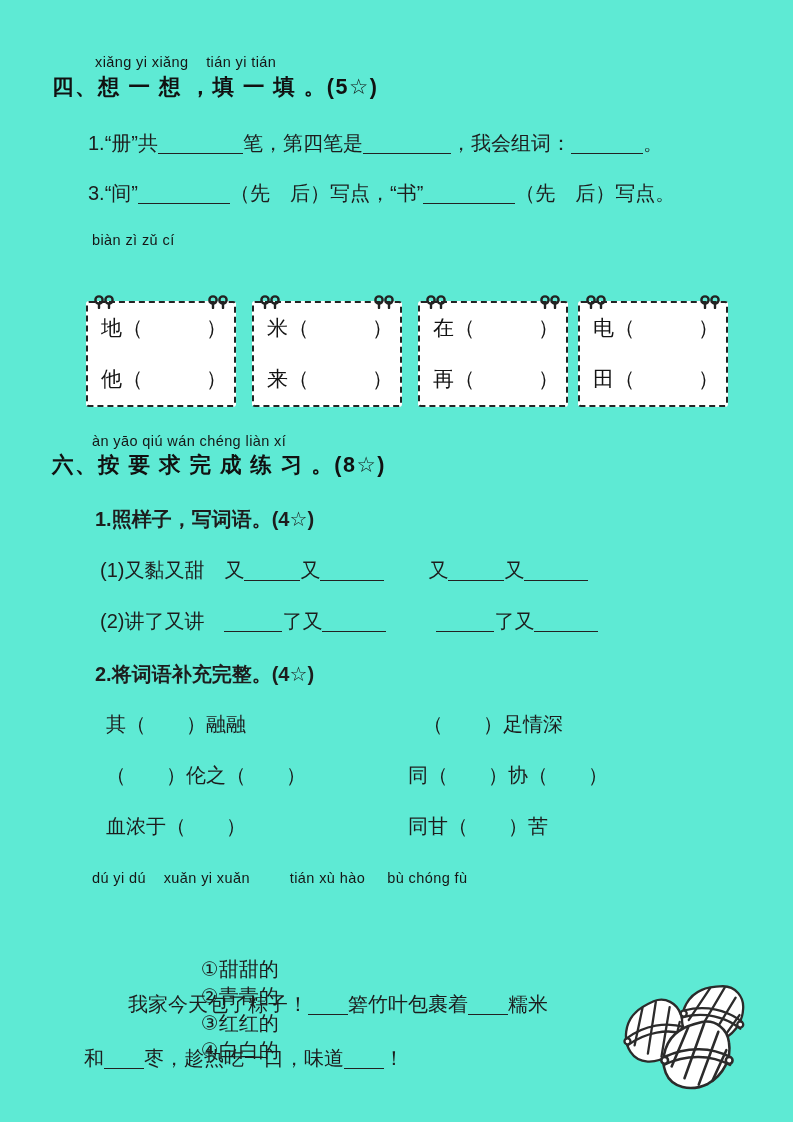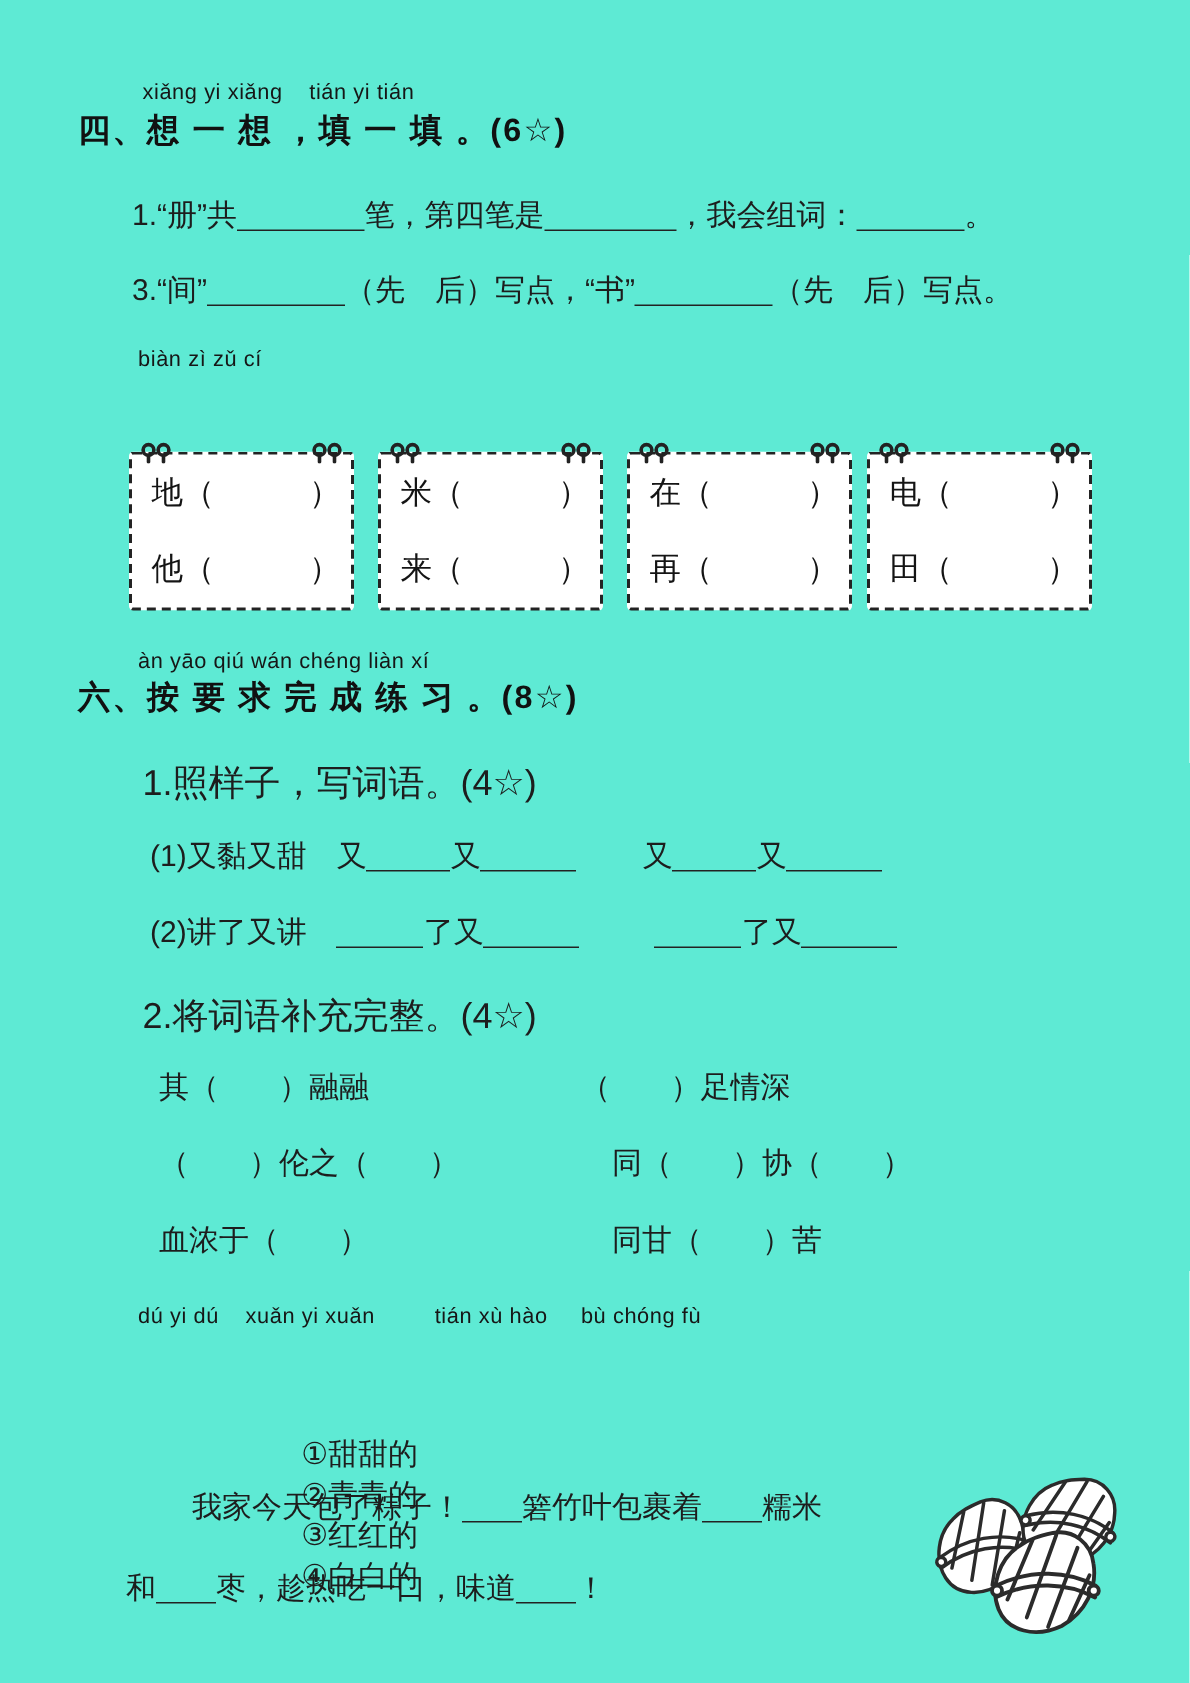--- a/index.html
+++ b/index.html
@@ -8,21 +8,21 @@
     width:793px; height:1122px;
     background:#5eead4;
     color:#1d1d1d;
     font-family:"Liberation Sans","DejaVu Sans",sans-serif;
     overflow:hidden;
   }
   .line { position:absolute; white-space:pre; }
   .pinyin { font-size:14.5px; letter-spacing:0.4px; color:#161616; }
   .sec-title { font-size:21.5px; font-weight:700; letter-spacing:1.5px; color:#111; }
   .body-line { font-size:20px; }
-  .sub-title { font-size:24px; }
+  .sub-title { font-size:20px;font-weight:bold; }
   .seg-text { white-space:pre; }
   .seg-blank {
     display:inline-block;
     height:15px;
     border-bottom:1.8px solid #222;
     vertical-align:-4px;
   }
   .seg-gap { display:inline-block; height:1px; }
   .opt { margin-right:27px; font-size:20px; }
   .box {
@@ -39,21 +39,21 @@
   .coil.left { left:3px; }
   .coil.right { right:3px; }
   .illu { position:absolute; }
 </style>
 </head>
 <body>
 
 <div id="page">
 
   <div class="line pinyin" style="left:95px; top:54px">xiǎng yi xiǎng    tián yi tián</div>
-  <div class="line sec-title" style="left:52px; top:72px">四、想 一 想 ，填 一 填 。(6☆)</div>
+  <div class="line sec-title" style="left:52px; top:72px">四、想 一 想 ，填 一 填 。(5☆)</div>
   <div class="line body-line" style="left:88px; top:130px"><span class="seg-text">1.“册”共</span><span class="seg-blank" style="width: 85px;"></span><span class="seg-text">笔，第四笔是</span><span class="seg-blank" style="width: 88px;"></span><span class="seg-text">，我会组词：</span><span class="seg-blank" style="width: 72px;"></span><span class="seg-text">。</span></div>
   <div class="line body-line" style="left:88px; top:180px"><span class="seg-text">3.“间”</span><span class="seg-blank" style="width: 92px;"></span><span class="seg-text">（先　后）写点，“书”</span><span class="seg-blank" style="width: 92px;"></span><span class="seg-text">（先　后）写点。</span></div>
 
   <div class="line pinyin" style="left:92px; top:232px">biàn zì zǔ cí</div>
 
   <div class="box" style="left:86px; top:301px">
     <svg class="coil left" width="30" height="15" viewBox="0 0 30 15">
       <g fill="none" stroke="#222" stroke-width="2.4" stroke-linecap="round">
         <circle cx="8" cy="6" r="3.6"></circle>
           <circle cx="18" cy="6" r="3.6"></circle>
@@ -139,21 +139,21 @@
   <div class="line pinyin" style="left:92px; top:433px">àn yāo qiú wán chéng liàn xí</div>
   <div class="line sec-title" style="left:52px; top:450px">六、按 要 求 完 成 练 习 。(8☆)</div>
 
   <div class="line sub-title" style="left:95px; top:506px">1.照样子，写词语。(4☆)</div>
   <div class="line body-line" style="left:100px; top:557px"><span class="seg-text">(1)又黏又甜　又</span><span class="seg-blank" style="width: 56px;"></span><span class="seg-text">又</span><span class="seg-blank" style="width: 64px;"></span><span class="seg-gap" style="width: 44px;"></span><span class="seg-text">又</span><span class="seg-blank" style="width: 56px;"></span><span class="seg-text">又</span><span class="seg-blank" style="width: 64px;"></span></div>
   <div class="line body-line" style="left:100px; top:608px"><span class="seg-text">(2)讲了又讲　</span><span class="seg-blank" style="width: 58px;"></span><span class="seg-text">了又</span><span class="seg-blank" style="width: 64px;"></span><span class="seg-gap" style="width: 50px;"></span><span class="seg-blank" style="width: 58px;"></span><span class="seg-text">了又</span><span class="seg-blank" style="width: 64px;"></span></div>
 
   <div class="line sub-title" style="left:95px; top:661px">2.将词语补充完整。(4☆)</div>
 
   <div class="line body-line" style="left:106px; top:711px">其（　　）融融</div>
-  <div class="line body-line" style="left:387px; top:711px">（　　）足情深</div>
+  <div class="line body-line" style="left:423px; top:711px">（　　）足情深</div>
 
   <div class="line body-line" style="left:106px; top:762px">（　　）伦之（　　）</div>
   <div class="line body-line" style="left:408px; top:762px">同（　　）协（　　）</div>
 
   <div class="line body-line" style="left:106px; top:813px">血浓于（　　）</div>
   <div class="line body-line" style="left:408px; top:813px">同甘（　　）苦</div>
 
   <div class="line pinyin" style="left:92px; top:870px">dú yi dú    xuǎn yi xuǎn         tián xù hào     bù chóng fù</div>
 
   <div class="line" style="left:183px; top:938px">

